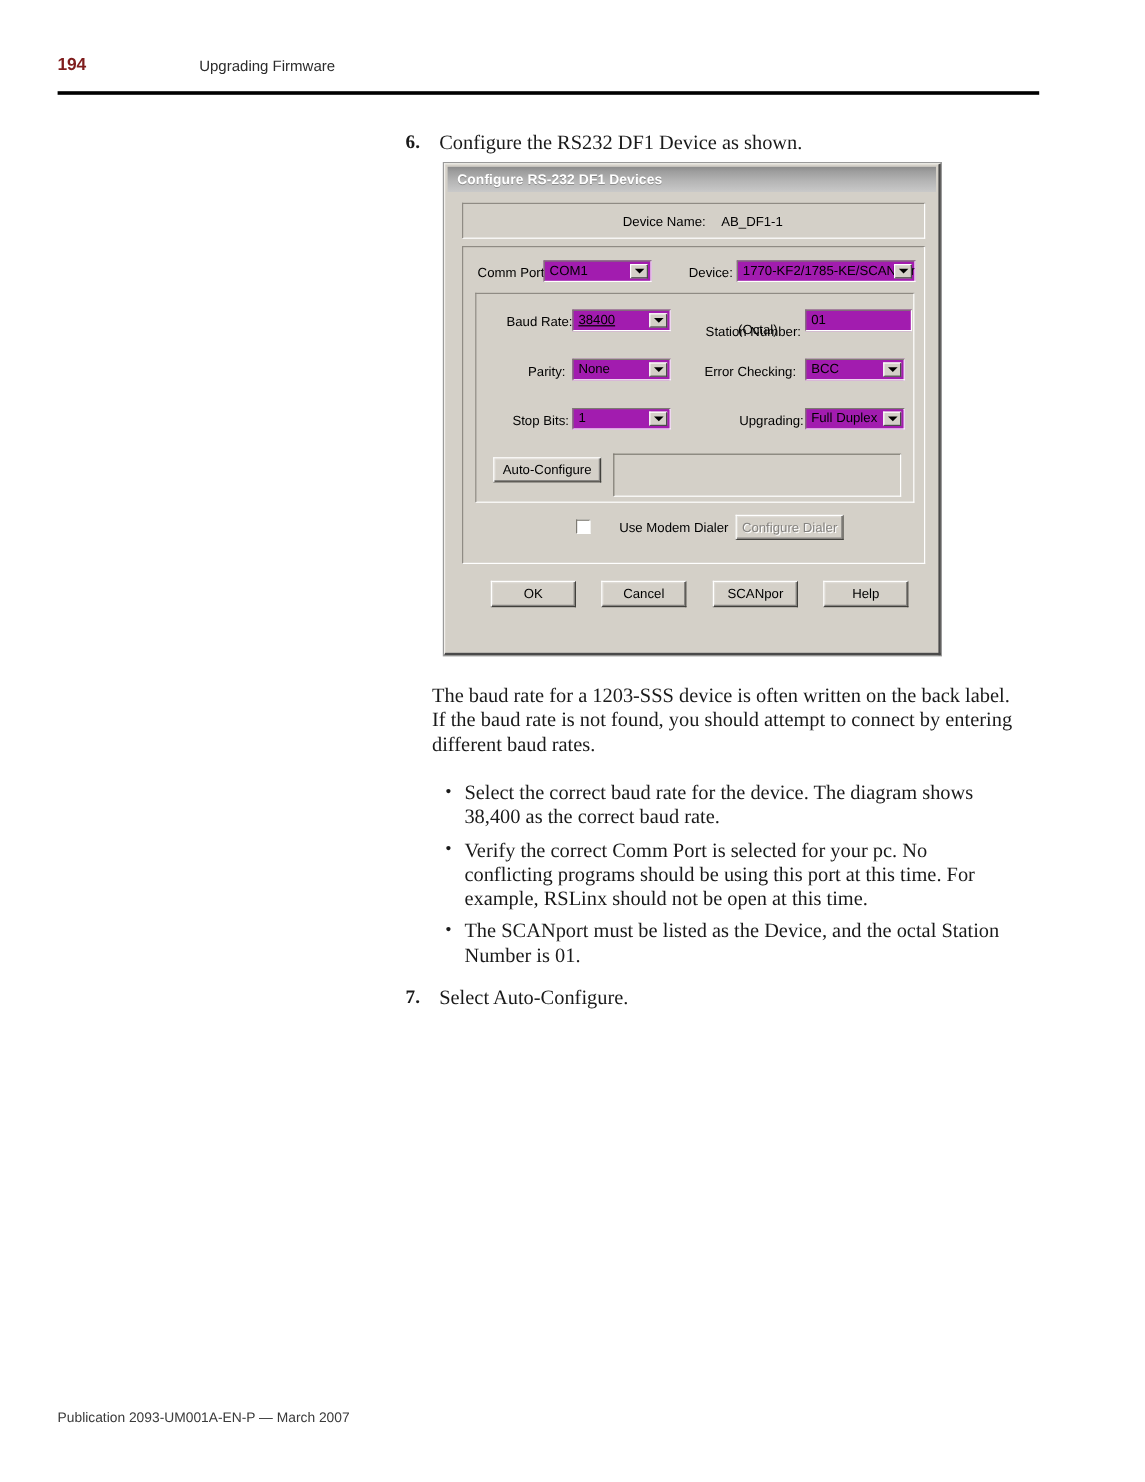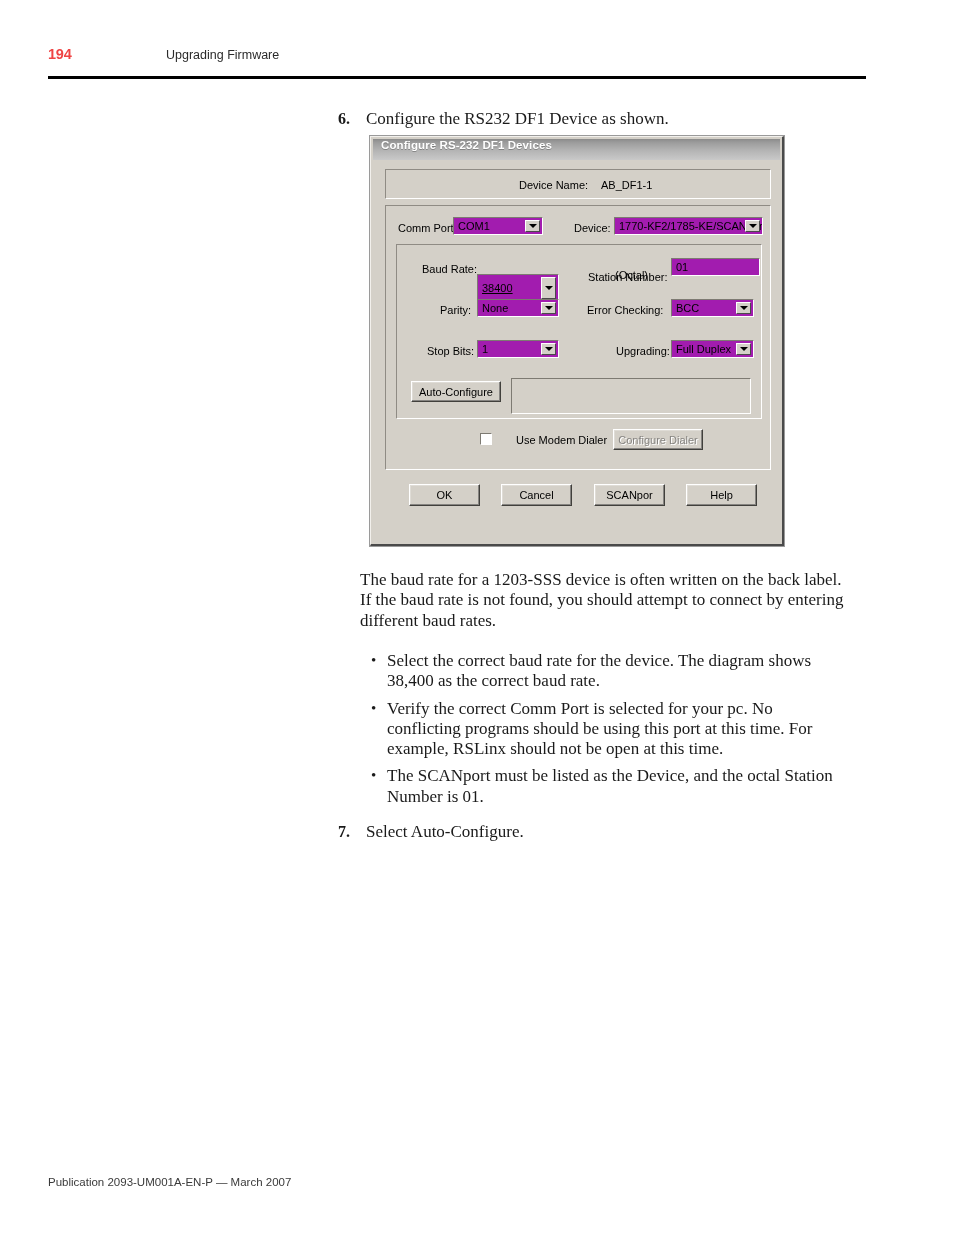--- a/index.html
+++ b/index.html
@@ -24,21 +24,21 @@
     width: 818px;
     height: 30px;
   }
   .page-number {
     position: absolute;
     left: 0;
     top: 0;
     font-family: "Liberation Sans", sans-serif;
     font-size: 14.5px;
     font-weight: bold;
-    color: #ef4444;
+    color: #7f1d1d;
     letter-spacing: -0.2px;
   }
   .header-title {
     position: absolute;
     left: 118px;
     top: 2px;
     font-family: "Liberation Sans", sans-serif;
     font-size: 12.5px;
     font-weight: normal;
     color: #2b2b2b;
@@ -136,20 +136,21 @@
     box-sizing: border-box;
   }
   .titlebar {
     position: absolute;
     left: 2px;
     top: 2px;
     right: 2px;
     height: 21px;
     background: linear-gradient(to bottom, #8b8b8b 0%, #9d9d9d 18%, #b4b4b4 55%, #c9c9c9 100%);
     display: flex;
+    align-items: center;
   }
   .titlebar-text {
     margin-left: 8px;
     color: #ffffff;
     font-size: 11.5px;
     font-weight: bold;
     letter-spacing: 0.1px;
     text-shadow: 0 1px 0 rgba(0,0,0,0.25);
   }
   .dlg-body {
@@ -289,21 +290,21 @@
       <div class="field combo" style="left:228px; top:11px; width:149px; height:18px;">
         <span class="val">1770-KF2/1785-KE/SCANpor</span>
         <span class="arrow">
             <i></i>
           </span>
       </div>
 
       <div class="group" style="left:10px; top:38px; width:366px; height:175px;">
 
         <span class="lbl" style="left:25px; top:18px;">Baud Rate:</span>
-        <div class="field combo" style="left:80px; top:29px; width:82px; height:28px;text-decoration:underline;">
+        <div class="field combo" style="left:80px; top:13px; width:82px; height:18px;text-decoration:underline;">
           <span class="val">38400</span>
           <span class="arrow">
               <i></i>
             </span>
         </div>
 
         <span class="lbl" style="left:191px; top:26px;">Station Number:</span>
         <span class="lbl" style="left:218px; top:24px;">(Octal)</span>
         <div class="field" style="left:274px; top:13px; width:89px; height:18px;">
           <span class="val">01</span>

